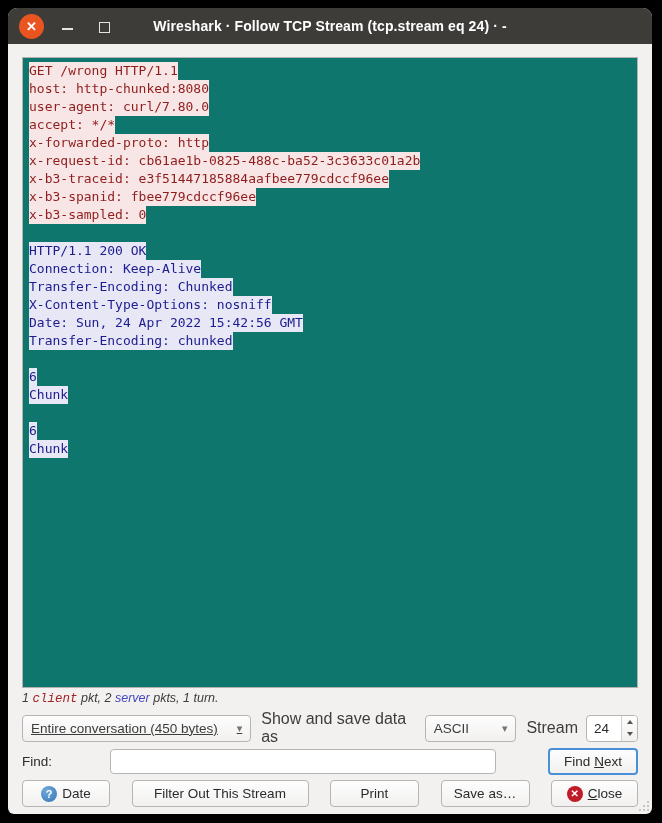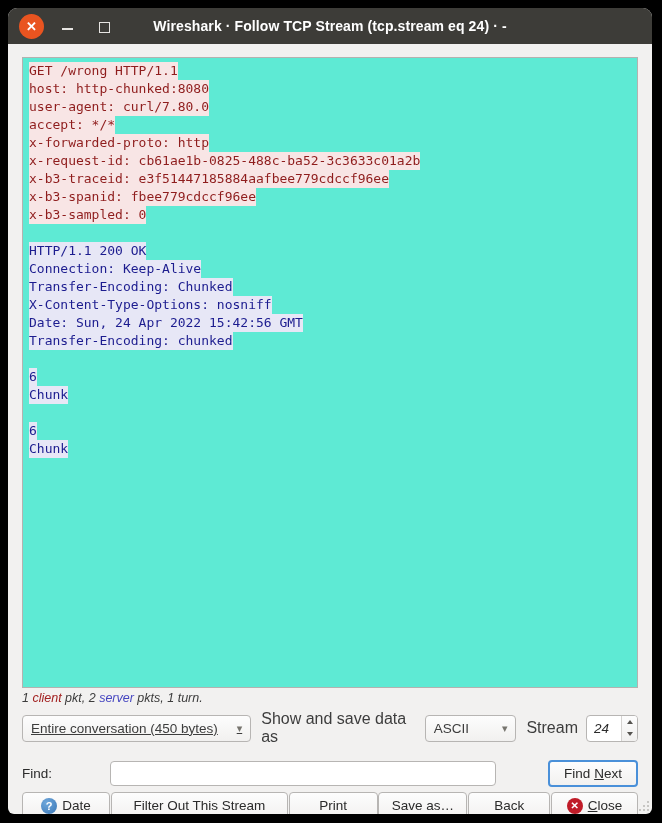--- a/index.html
+++ b/index.html
@@ -28,57 +28,57 @@
   .tb-max::after { content:""; position:absolute; left:8px; top:8px; width:9px; height:9px; border:1.5px solid #e6e4e1; }
   .tb-title {
     position:absolute; left:0; right:0; text-align:center;
     color:#fff; font-weight:bold; font-size:14px; letter-spacing:0.1px;
   }
 
   
   .content { padding:13px 14px 0 14px; }
 
   .stream-box {
-    height:631px; background:#5eead4; border:1px solid #b4b2b0;
+    height:631px; background:#0f766e; border:1px solid #b4b2b0;
     padding:4px 6px; overflow:hidden;
     font-family:"DejaVu Sans Mono", monospace; font-size:13px; line-height:18px;
     white-space:pre;
   }
   .stream-line { height:18px; }
   .stream-line span { display:inline-block; }
   .stream-line.client span { color:var(--client-text,#8f1d1d); background:var(--client-bg,#f8e5e5); }
   .stream-line.server span { color:var(--server-text,#1c1c8f); background:var(--server-bg,#e7e7f6); }
 
   .status-line {
     margin-top:3px; font-size:12.5px; font-style:italic; color:#3c3c3c; height:17px;
   }
-  .status-line .seg-client { color:var(--client-status,#a32222); }
+  .status-line .seg-client { color:var(--client-status,#a32222);font-family:Liberation Mono, monospace; }
   .status-line .seg-server { color:var(--server-status,#4646c0); }
 
   .row { display:flex; align-items:center; }
   .controls-row { margin-top:6px; height:28px; }
-  .find-row { margin-top:18px; height:26px;gap:44px; }
+  .find-row { margin-top:6px; height:26px;gap:44px; }
   .buttons-row { margin-top:6px; height:27px; justify-content:space-between; }
 
   .combo {
     height:27px; border:1px solid #b7b5b3; border-radius:4px;
     background:linear-gradient(#fdfdfd,#f1f0ef);
     display:flex; align-items:center; padding:0 8px;
     font-size:13.5px; color:#3d3d3d;
   }
   .combo .combo-text { flex:1; }
   .combo-arrow { color:#77756f; font-size:11px; margin-left:8px; }
   .combo-conversation { width:253px;text-decoration:underline; }
   .combo-ascii { width:100px; margin-left:14px; }
   .inline-label { font-size:16px; color:#3d3d3d; margin-left:10px; }
 
   .stream-group { margin-left:auto; display:flex; align-items:center;text-align:center; }
   .spinbox {
     width:52px; height:27px; border:1px solid #b7b5b3; border-radius:4px;
-    background:#fff; margin-left:8px; display:flex; overflow:hidden;font-style:italic;
+    background:#fff; margin-left:8px; display:flex; overflow:hidden;
   }
   .spin-value { flex:1; display:flex; align-items:center; padding-left:7px; font-size:13.5px; color:#2b2b2b; }
   .spin-arrows { width:16px; display:flex; flex-direction:column; border-left:1px solid #d5d3d1; background:linear-gradient(#fdfdfd,#f1f0ef); }
   .spin-btn { flex:1; display:flex; align-items:center; justify-content:center; }
   .arrow-up { width:0; height:0; border-left:3.5px solid transparent; border-right:3.5px solid transparent; border-bottom:4.5px solid #55534f; }
   .arrow-down { width:0; height:0; border-left:3.5px solid transparent; border-right:3.5px solid transparent; border-top:4.5px solid #55534f; }
 
   .find-label { font-size:13.5px; color:#2b2b2b; width:44px; }
   .find-input {
     flex:1; height:25px; border:1px solid #b7b5b3; border-radius:4px;
@@ -181,23 +181,20 @@
       </button>
       <button class="btn btn-filter">
         <span>Filter Out This Stream</span>
       </button>
       <button class="btn btn-print">
         <span>Print</span>
       </button>
       <button class="btn btn-save">
         <span>Save as…</span>
       </button>
-      <button class="btn btn-back">
-        <span>Back</span>
-      </button>
       <button class="btn btn-close">
         <span class="close-icon">✕</span>
         <span><span></span><span class="u">C</span><span>lose</span></span>
       </button>
     </div>
 
   </div>
 
   <div class="resize-grip">
     <i style="right:0;bottom:0"></i>

